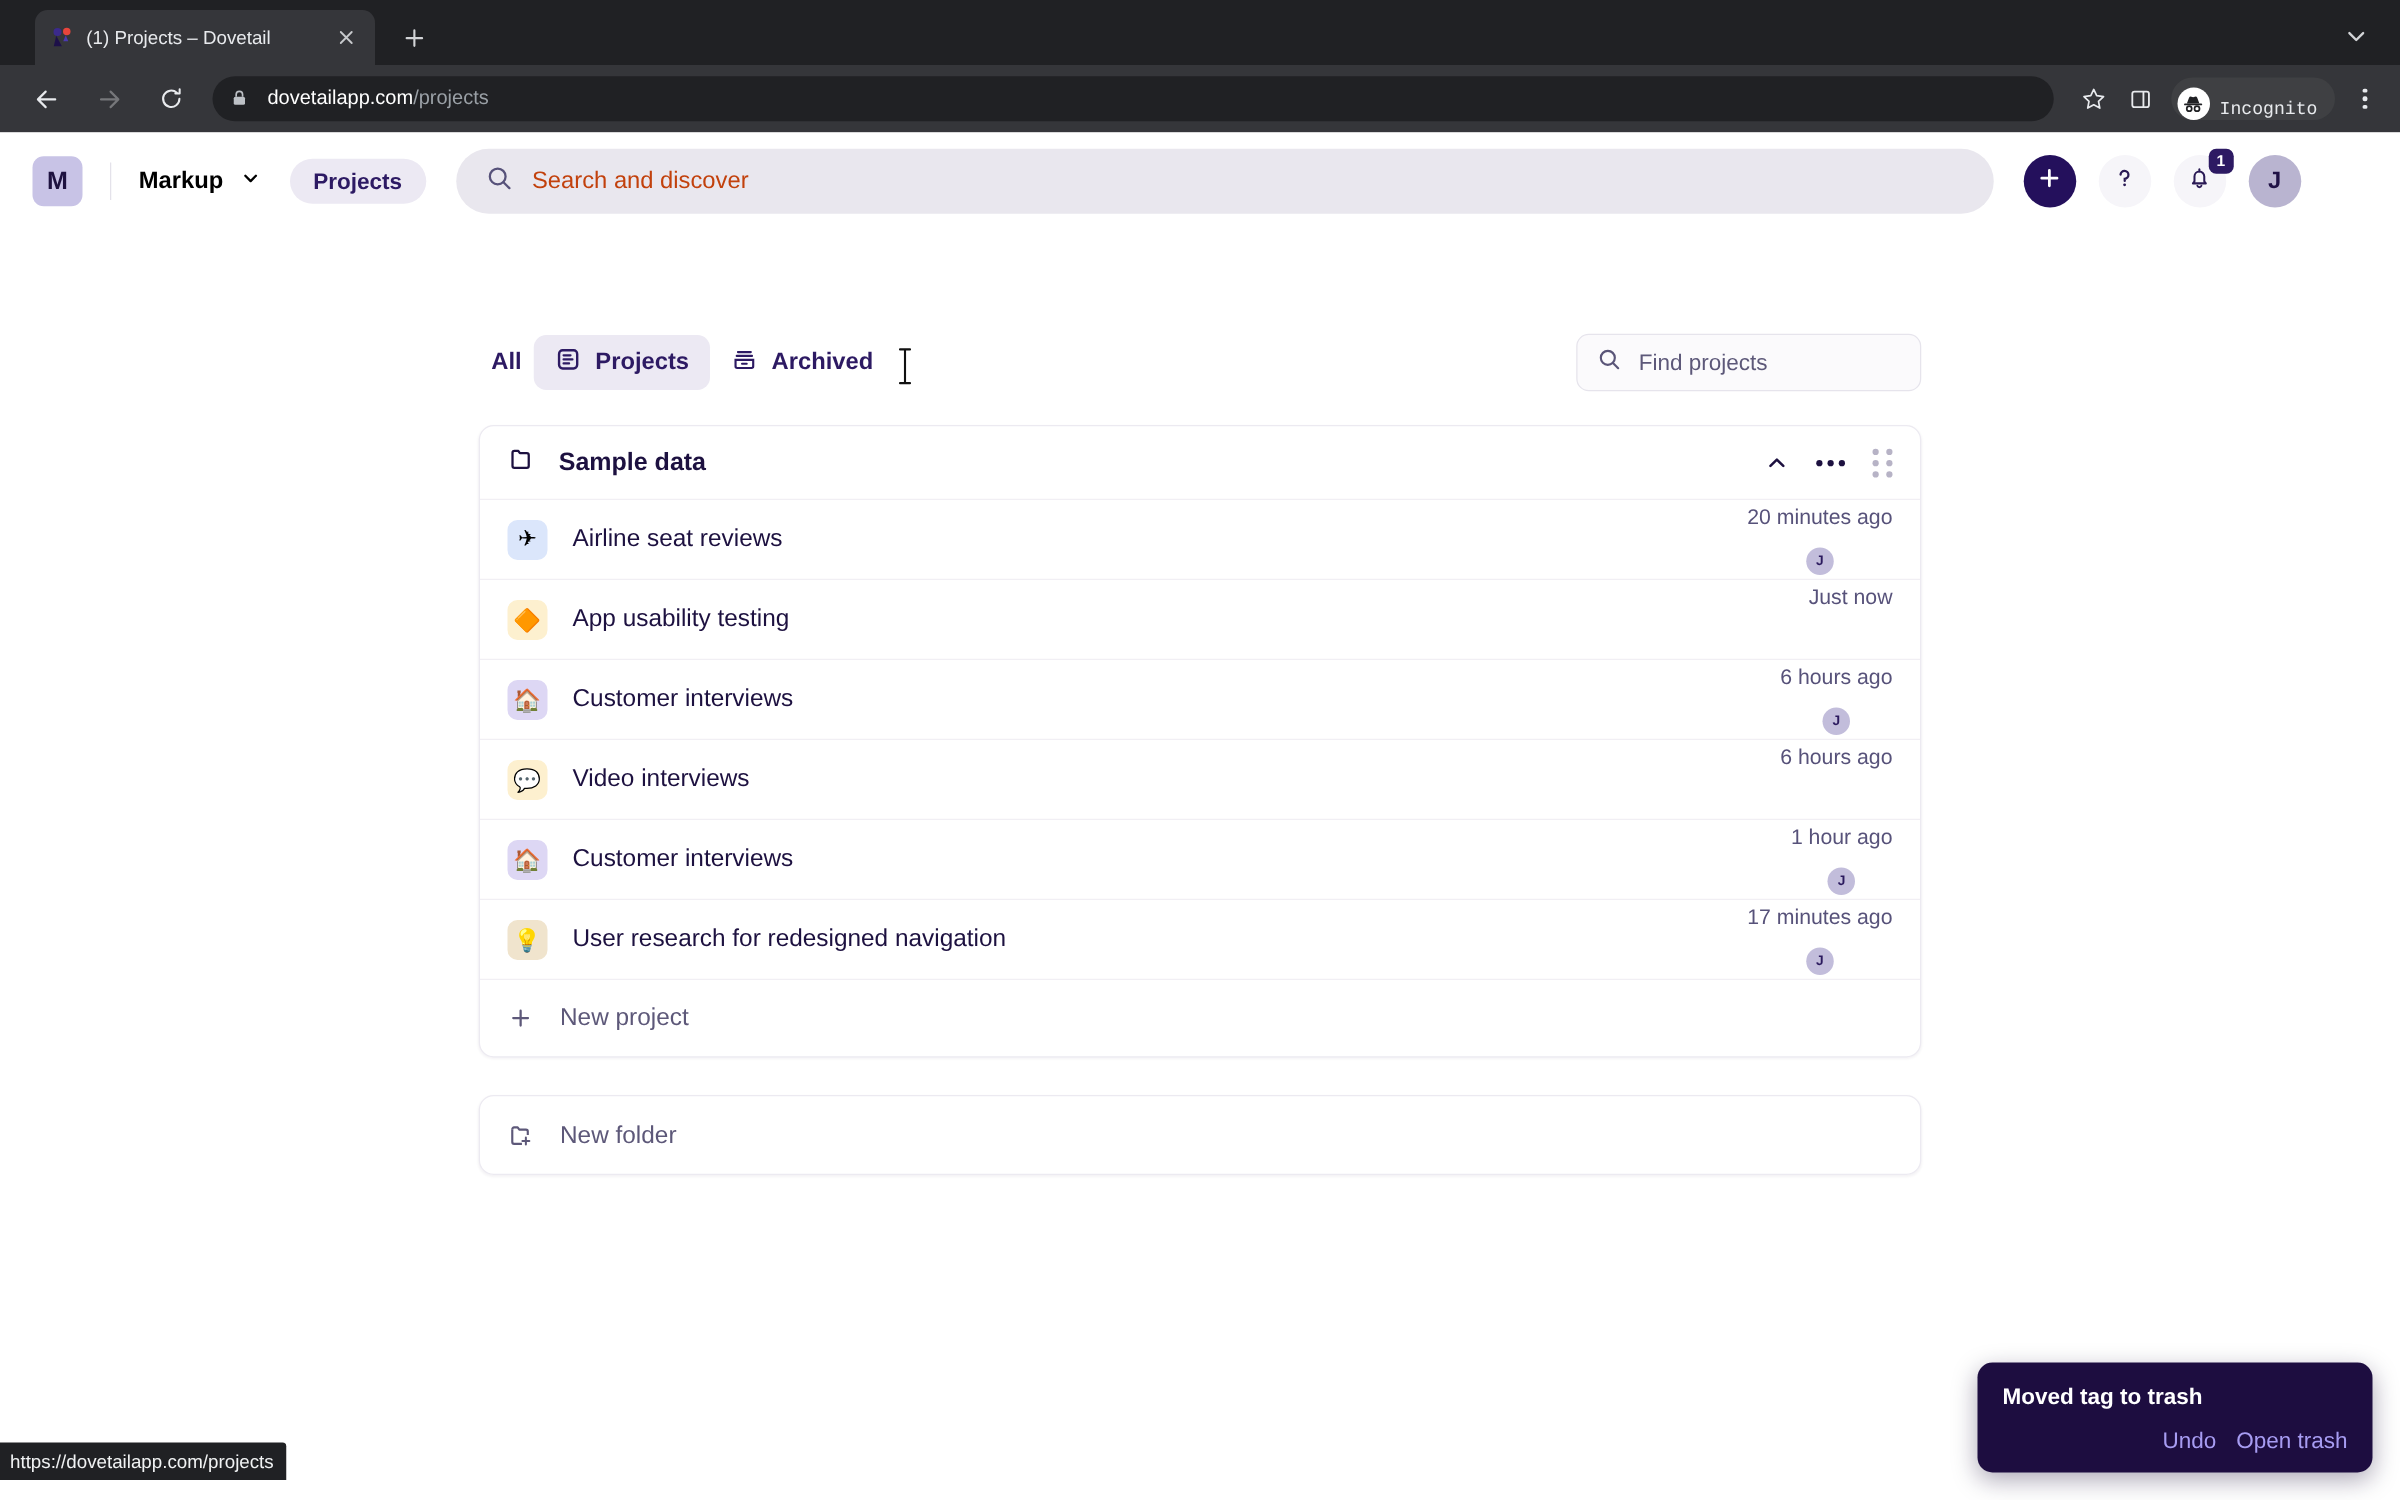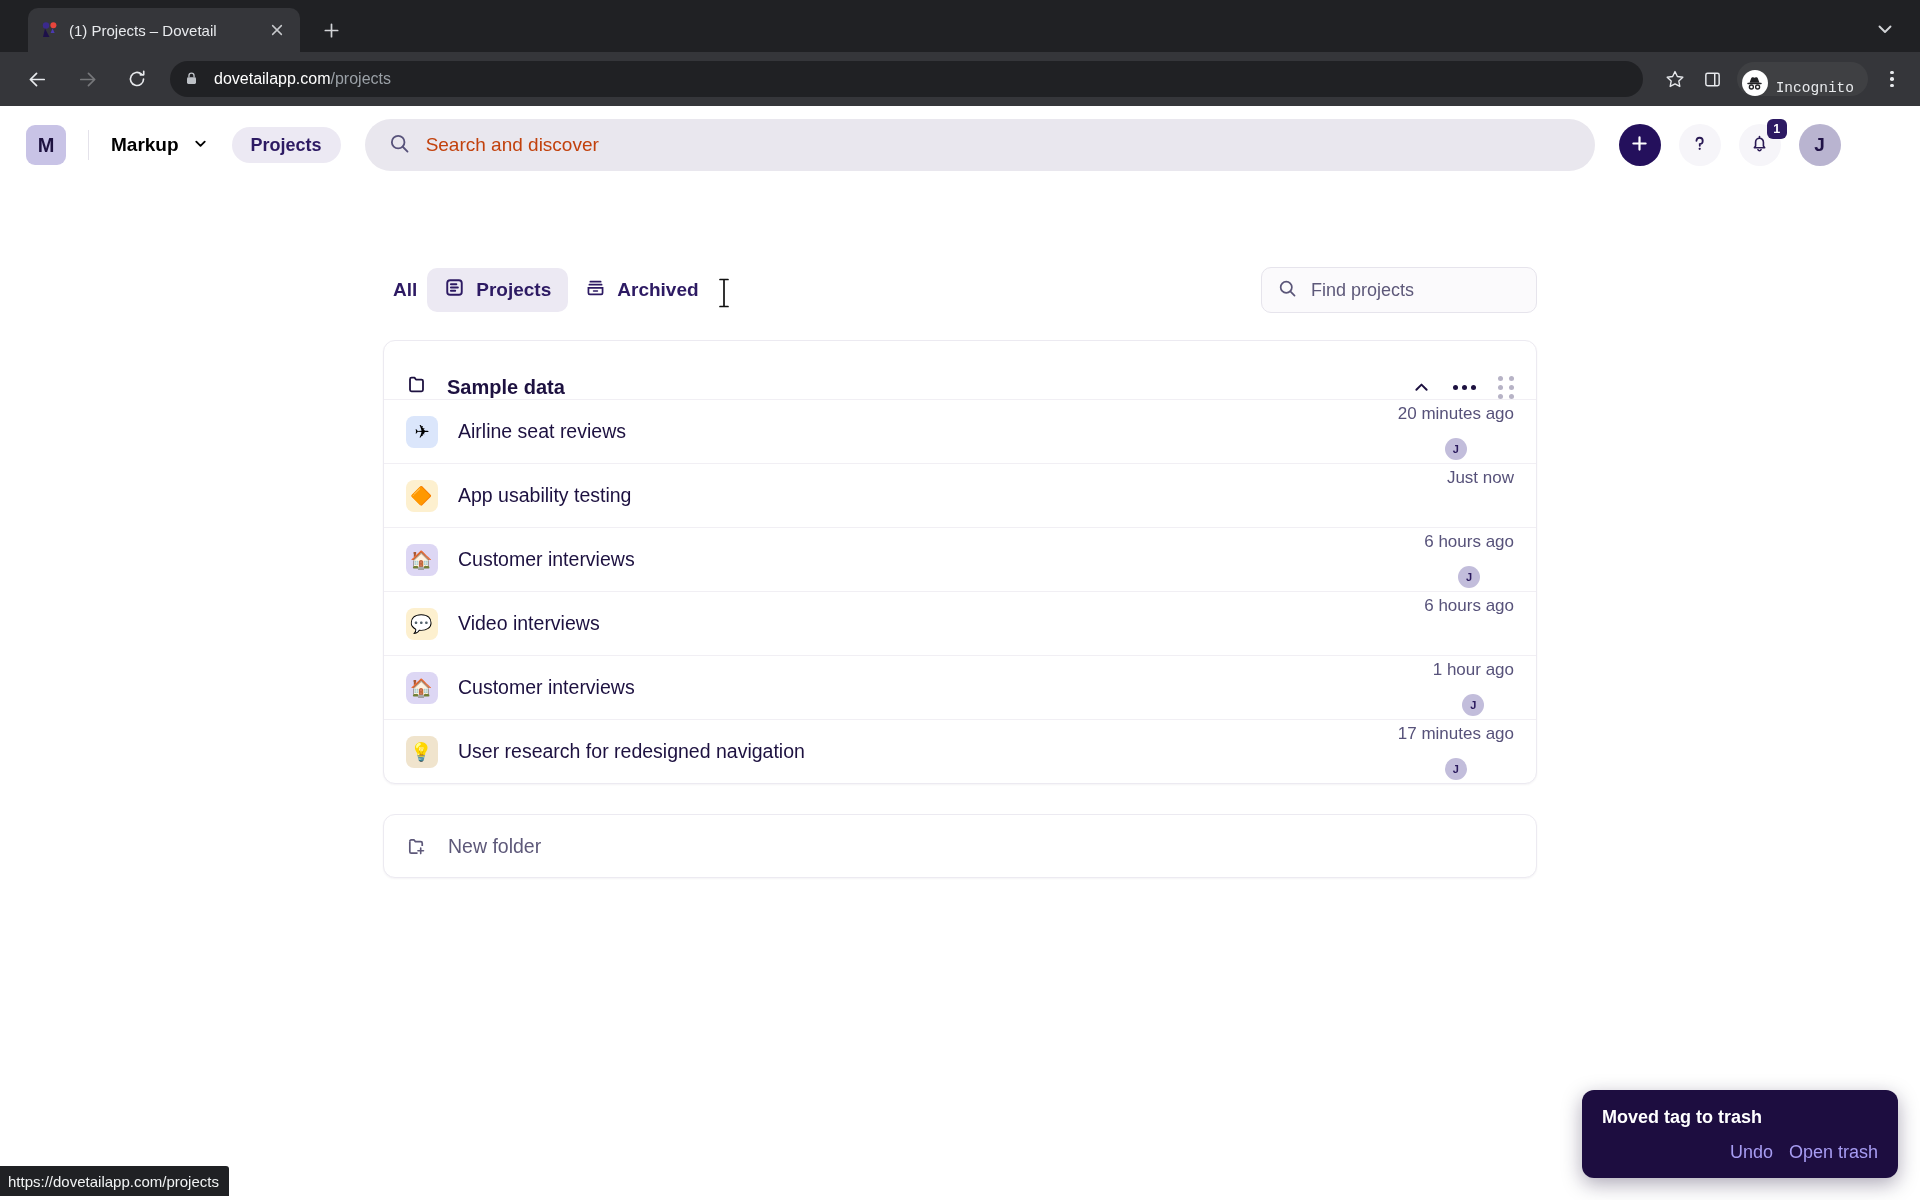--- a/index.html
+++ b/index.html
@@ -160,21 +160,21 @@
   .find-box .s-icon { flex: 0 0 19px; color: #5a5578; margin-right: 14px; }
   .find-box .s-ph { color: #5d5879; font-size: 18px; }
 
   .card {
     margin-top: 28px; background: #ffffff;
     border: 1px solid #eceaf1; border-radius: 12px;
     box-shadow: 0 1px 2px rgba(30,18,64,.05);
     overflow: hidden;
   }
   .folder-head {
-    height: 58px; display: flex; align-items: flex-end;
+    height: 58px; display: flex; align-items: center;
     padding: 0 22px;
   }
   .folder-icon { flex: 0 0 22px; color: #1d1140; margin-right: 19px; }
   .folder-title { color: #1d1140; font-weight: bold; font-size: 20px; }
   .folder-actions { margin-left: auto; display: flex; align-items: center; gap: 22px; }
   .fa-btn { color: #1d1140; display: flex; align-items: center; justify-content: center; }
   .dots-h { display: flex; gap: 4px; align-items: center; }
   .dots-h i { width: 5px; height: 5px; border-radius: 50%; background: #1d1140; display: block; }
   .grip { display: grid; grid-template-columns: repeat(2, 5px); gap: 4px 6px; }
   .grip i { width: 5px; height: 5px; border-radius: 50%; background: #b7b3c6; display: block; }
@@ -222,21 +222,21 @@
   .toast-link { color: #a79cf2; font-size: 18px; }
 
   
   .ibeam {
     position: absolute; left: 718px; top: 172px;
     width: 12px; height: 30px; color: #1a1a1a;
   }
 
   
   .status-url {
-    position: absolute; left: 0; bottom: 4px;
+    position: absolute; left: 0; bottom: 16px;
     height: 30px; max-width: 640px;
     background: #202124; color: #f1f3f4;
     font-size: 15px; display: flex; align-items: center;
     padding: 0 10px 0 8px; border-radius: 0 3px 0 0;
     white-space: nowrap;
   }
 </style>
 </head>
 <body>
 
@@ -495,20 +495,28 @@
           </div>
           <div class="proj-row">
             <span class="proj-emoji" style="background: rgb(240, 228, 205);">💡</span>
             <span class="proj-name">User research for redesigned navigation</span>
             <span class="proj-meta">
               <span class="proj-time">17 minutes ago</span>
               <span class="mini-avatar">J</span>
             </span>
           </div>
 
+          <div class="add-row">
+            <span class="ar-icon">
+              <svg viewBox="0 0 22 22" width="21" height="21">
+                <path d="M11 4.8 V17.2 M4.8 11 H17.2" stroke="currentColor" stroke-width="1.9" stroke-linecap="round"></path>
+              </svg>
+            </span>
+            <span>New project</span>
+          </div>
         </div>
 
         <div class="card standalone">
           <div class="add-row">
             <span class="ar-icon">
               <svg viewBox="0 0 22 22" width="21" height="21">
                 <path d="M4 5.6 a1.5 1.5 0 0 1 1.5 -1.5 h3 l1.4 1.9 h5.6 a1.5 1.5 0 0 1 1.5 1.5 v3" stroke="currentColor" stroke-width="1.8" fill="none" stroke-linejoin="round"></path>
                 <path d="M4 5.6 v10.8 a1.5 1.5 0 0 0 1.5 1.5 h6.6" stroke="currentColor" stroke-width="1.8" fill="none" stroke-linejoin="round"></path>
                 <path d="M15.4 12.6 V18.4 M12.5 15.5 H18.3" stroke="currentColor" stroke-width="1.7" stroke-linecap="round"></path>
               </svg>

